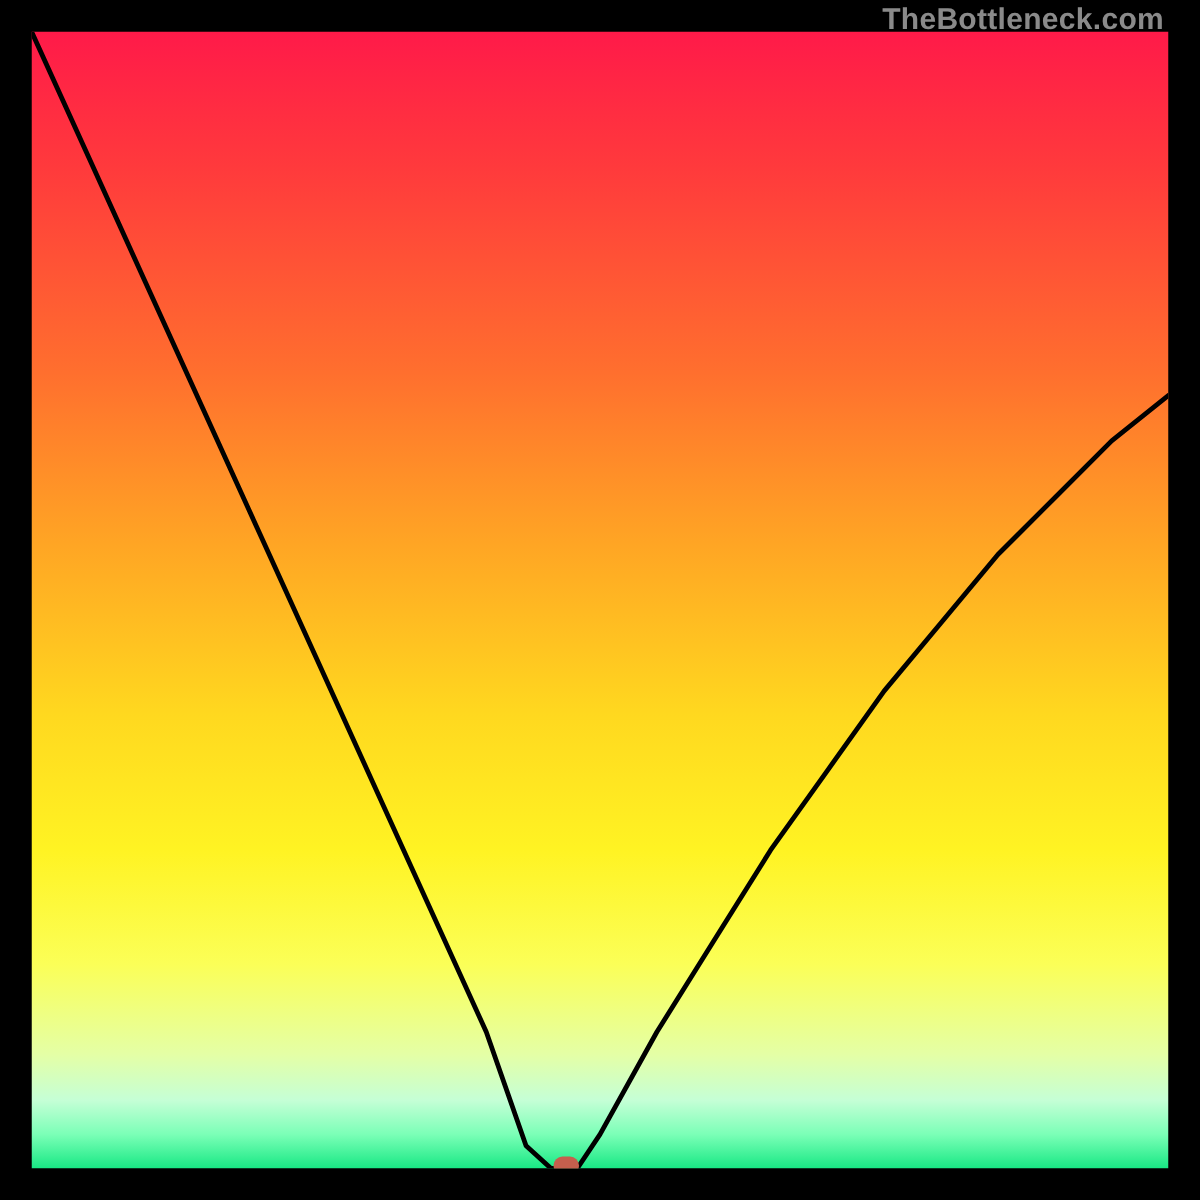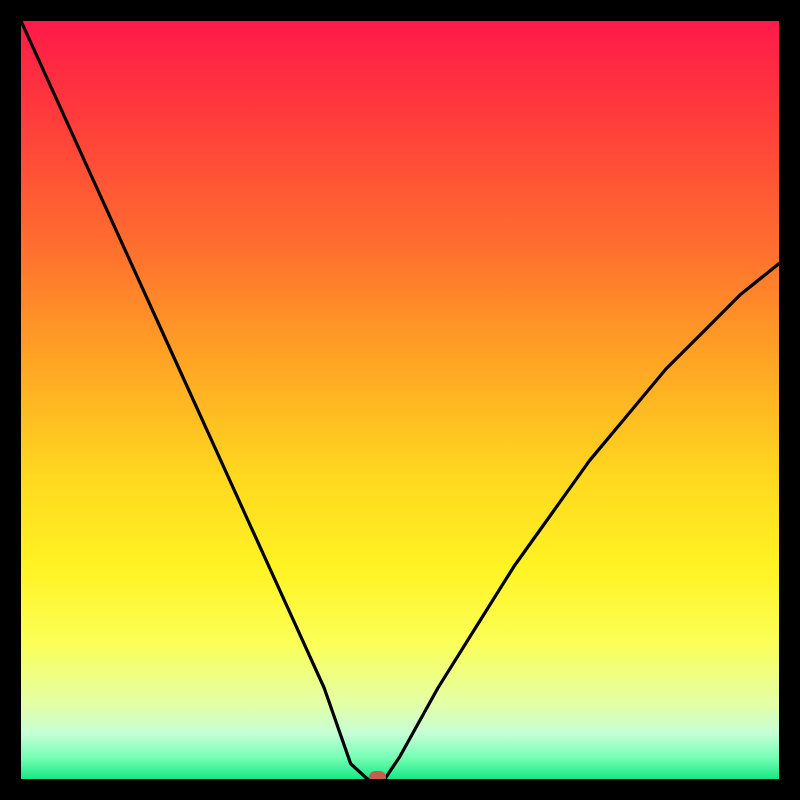--- a/index.html
+++ b/index.html
@@ -73,13 +73,14 @@
   <div class="plot">
     <div class="gradient"></div>
 
     <svg class="curve" viewBox="0 0 758 758" preserveAspectRatio="none">
       <path id="curve-path" fill="none" stroke="#000" stroke-width="3.2" stroke-linecap="round" stroke-linejoin="round" d="M0.0 0.0 L37.9 83.4 L75.8 166.8 L113.7 250.1 L151.6 333.5 L189.5 416.9 L227.4 500.3 L265.3 583.7 L303.2 667.0 L329.7 742.8 L346.4 758.0 L363.8 758.0 L379.0 735.3 L416.9 667.0 L454.8 606.4 L492.7 545.8 L530.6 492.7 L568.5 439.6 L606.4 394.2 L644.3 348.7 L682.2 310.8 L720.1 272.9 L758.0 242.6"></path>
     </svg>
 
     <div id="marker" class="marker" style="left: 348.26px; top: 750px;"></div>
   </div>
 
+  <div class="watermark">TheBottleneck.com</div>
 </div>
 
 </body></html>

